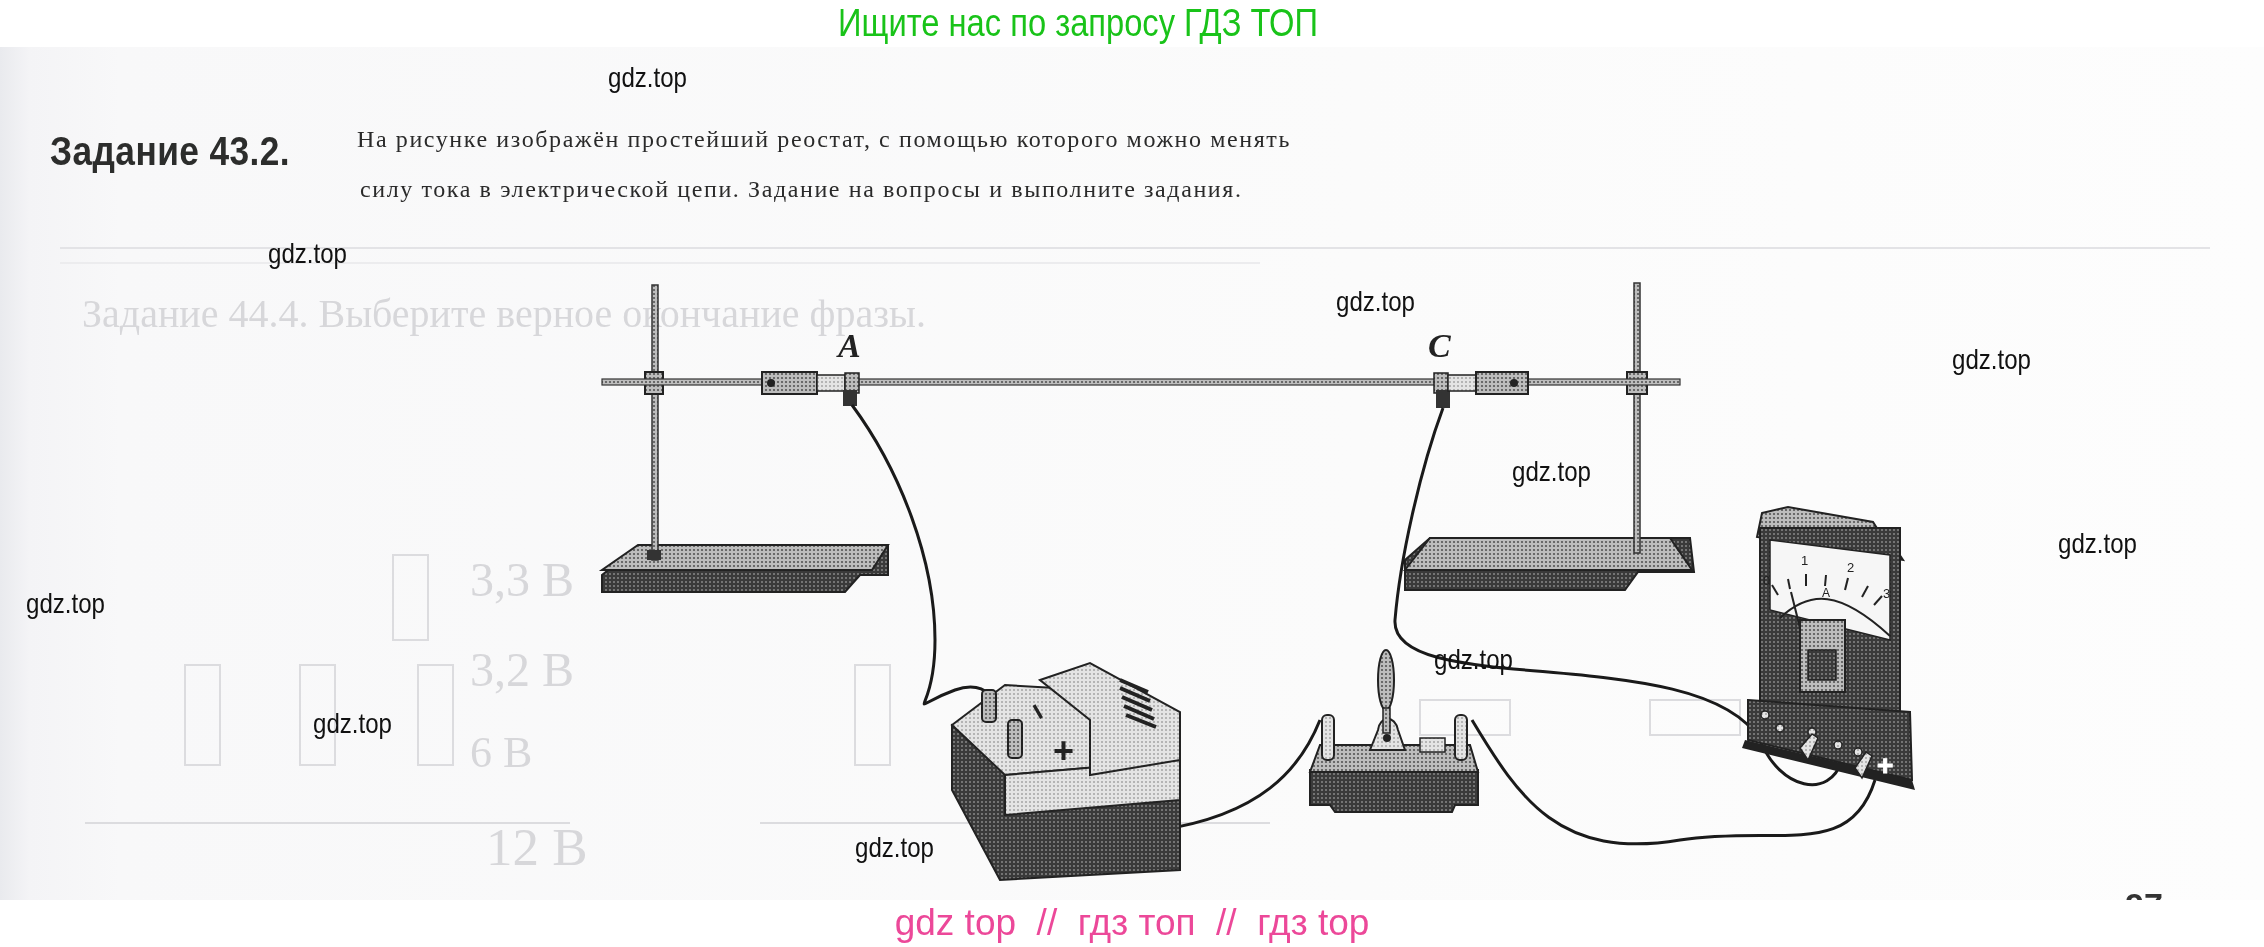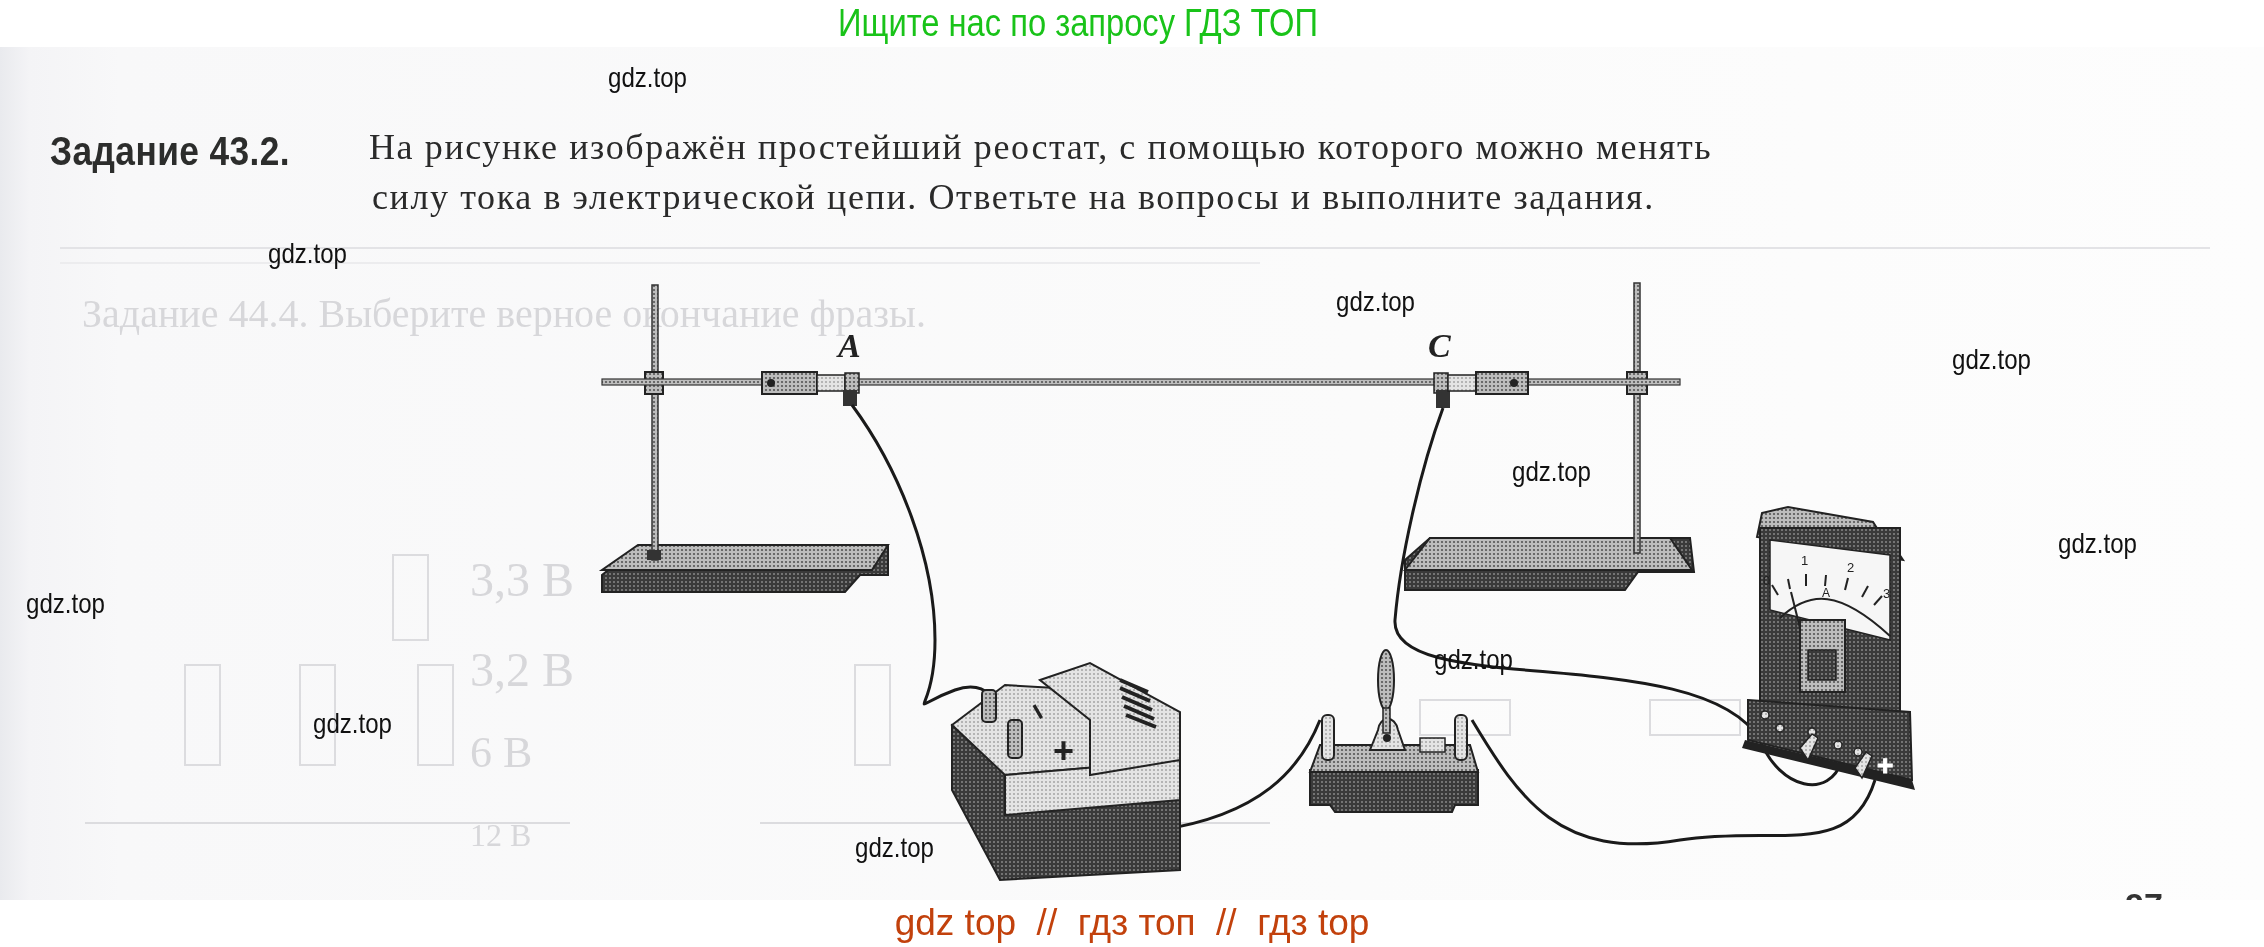--- a/index.html
+++ b/index.html
@@ -1,59 +1,59 @@
 <!DOCTYPE html>
 <html><head>
 <meta charset="utf-8">
 <style>
   html,body{margin:0;padding:0;}
   body{width:2264px;height:947px;position:relative;overflow:hidden;background:#ffffff;font-family:"Liberation Sans",sans-serif;}
   .top-banner{position:absolute;left:0;top:0;width:2156px;height:47px;text-align:center;}
   .top-banner span{display:inline-block;margin-top:2px;font-family:"Liberation Sans",sans-serif;font-size:38px;color:#19c319;transform:scaleX(0.86);letter-spacing:0px;}
   .page{position:absolute;left:0;top:47px;width:2264px;height:853px;background:linear-gradient(90deg,#e9eaee 0px,#f4f4f6 30px,#f8f8f9 120px,#fbfbfb 60%,#fdfdfd 100%);}
   .heading{position:absolute;left:50px;top:128px;font-family:"Liberation Sans",sans-serif;font-weight:bold;font-size:41px;color:#2c2d2c;transform:scaleX(0.86);transform-origin:left top;letter-spacing:0.5px;}
-  .body-line{position:absolute;font-family:"Liberation Serif",serif;font-size:36px;color:#2a2a2a;letter-spacing:1.6px;white-space:nowrap;margin-left:12px;}
+  .body-line{position:absolute;font-family:"Liberation Serif",serif;font-size:24px;color:#2a2a2a;letter-spacing:1.6px;white-space:nowrap;}
   .line1{left:357px;top:126px;}
   .line2{left:360px;top:176px;}
   .faint-line{position:absolute;height:2px;background:#e3e3e6;}
   .ghost{position:absolute;font-family:"Liberation Serif",serif;color:#d7d7da;white-space:nowrap;}
   .wm{position:absolute;font-family:"Liberation Sans",sans-serif;font-size:28px;color:#111;transform:scaleX(0.86);transform-origin:left top;}
   .bottom-banner{position:absolute;left:0;top:900px;width:2264px;height:47px;text-align:center;background:#fff;}
-  .bottom-banner span{display:inline-block;margin-top:2px;font-family:"Liberation Sans",sans-serif;font-size:37px;color:#c2410c;white-space:pre;}
+  .bottom-banner span{display:inline-block;margin-top:2px;font-family:"Liberation Sans",sans-serif;font-size:37px;color:#ec4899;white-space:pre;}
   .label-italic{font-family:"Liberation Serif",serif;font-style:italic;font-weight:bold;font-size:34px;fill:#222;}
   .page-num{position:absolute;left:2125px;top:890px;width:55px;height:10px;overflow:hidden;}
   .page-num span{display:block;font-family:"Liberation Sans",sans-serif;font-weight:bold;font-size:34px;color:#333;margin-top:-4px;}
   svg text{font-family:"Liberation Sans",sans-serif;}
 </style>
 </head>
 <body>
 
 <div class="top-banner">
   <span>Ищите нас по запросу ГДЗ ТОП</span>
 </div>
 
 <div class="page">
 
   <div class="ghost" style="left:82px;top:243px;font-size:40px;">Задание 44.4. Выберите верное окончание фразы.</div>
   <div class="ghost" style="left:470px;top:505px;font-size:48px;">3,3 В</div>
   <div class="ghost" style="left:470px;top:595px;font-size:48px;">3,2 В</div>
   <div class="ghost" style="left:470px;top:680px;font-size:44px;">6 В</div>
-  <div class="ghost" style="left:470px;top:770px;font-size:32px;">12 В</div>
+  <div class="ghost" style="left:486px;top:770px;font-size:53px;">12 В</div>
 
   <div class="faint-line" style="left:60px;top:200px;width:2150px;"></div>
   <div class="faint-line" style="left:60px;top:215px;width:1200px;background:#ececee;"></div>
 
   <div class="page-num" style="top:843px;">
     <span>97</span>
   </div>
 </div>
 
 <div class="heading">Задание 43.2.</div>
 <div class="body-line line1">На рисунке изображён простейший реостат, с помощью которого можно менять</div>
-<div class="body-line line2">силу тока в электрической цепи. Ответьте на вопросы и выполните задания.</div>
+<div class="body-line line2">силу тока в электрической цепи. Задание на вопросы и выполните задания.</div>
 
 <svg style="position:absolute;left:0;top:0;" width="2264" height="947" viewBox="0 0 2264 947">
   <defs>
     <pattern id="dots" width="4" height="4" patternUnits="userSpaceOnUse">
       <rect width="4" height="4" fill="#bdbdbd"></rect>
       <circle cx="2" cy="2" r="1.1" fill="#555"></circle>
     </pattern>
     <pattern id="dotsLight" width="4" height="4" patternUnits="userSpaceOnUse">
       <rect width="4" height="4" fill="#e4e4e4"></rect>
       <circle cx="2" cy="2" r="0.8" fill="#777"></circle>

